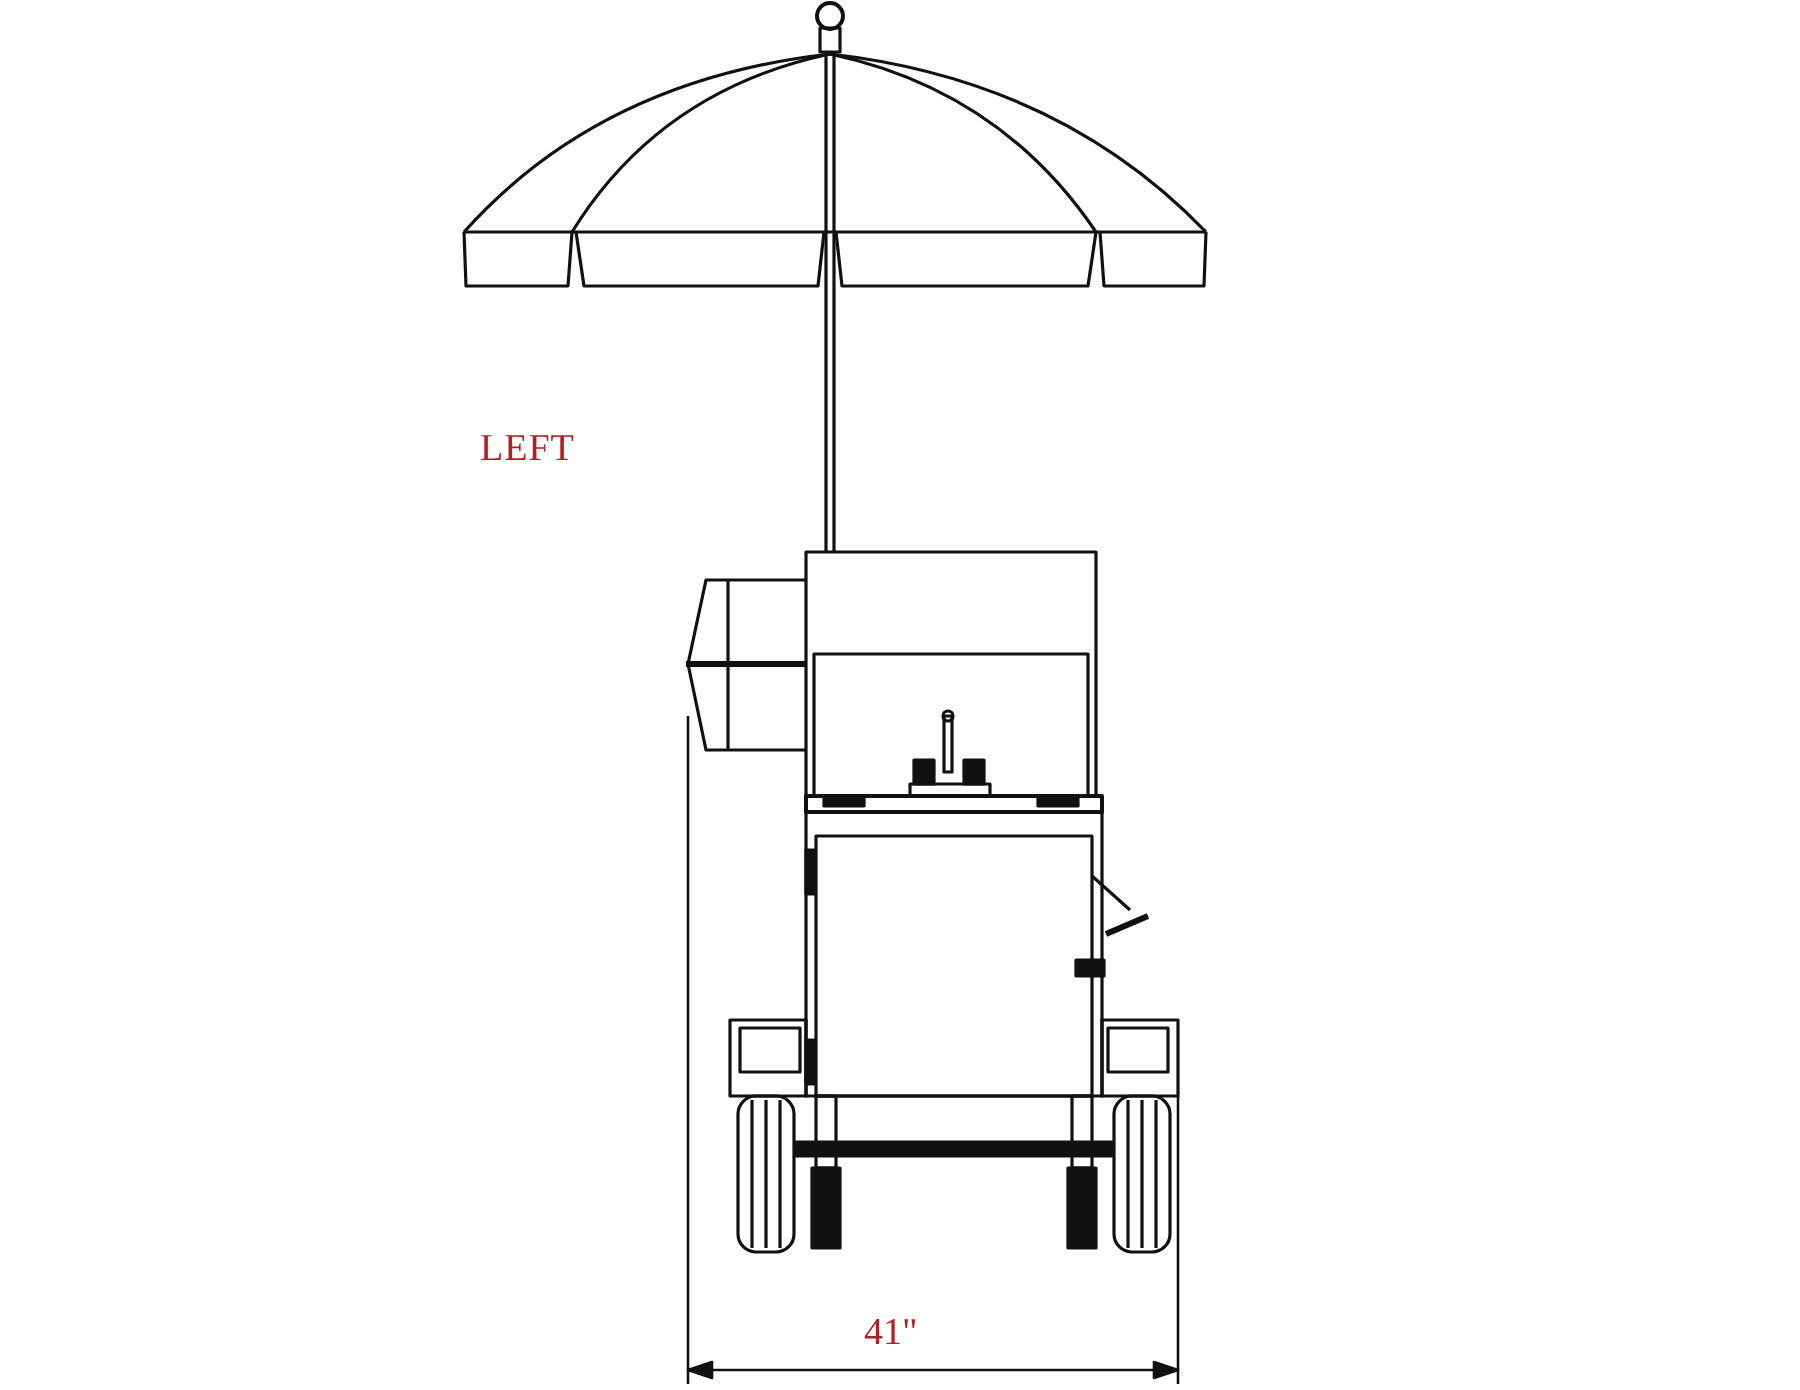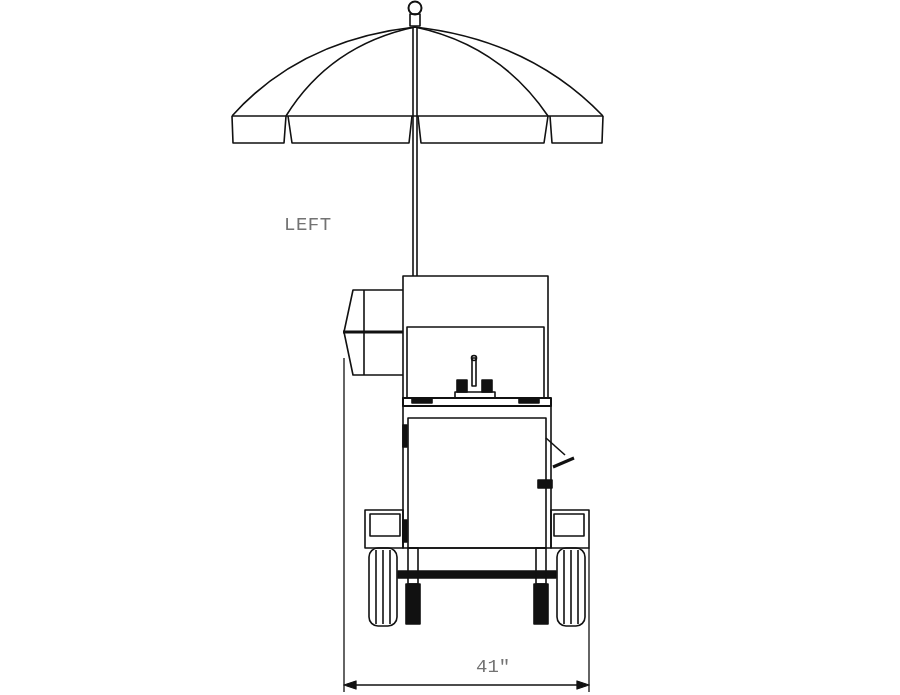--- a/index.html
+++ b/index.html
@@ -1,18 +1,18 @@
 <!DOCTYPE html>
 <html><head>
 <meta charset="utf-8">
 <style>
   html, body { margin: 0; padding: 0; background: #ffffff; }
   body { width: 900px; height: 695px; position: relative; overflow: hidden; font-family: "Liberation Sans", sans-serif; }
   svg { position: absolute; left: 0; top: 0; }
-  .lbl { position: absolute; color: #737373; font-family: Liberation Mono, monospace; margin-left: 44px; }
+  .lbl { position: absolute; color: #b91c1c; font-family: Liberation Serif, serif; }
   .view-label { left: 240px; top: 214px; font-size: 19px; letter-spacing: 0.5px; }
   .dim-label { left: 432px; top: 656px; font-size: 19px; }
 </style>
 </head>
 <body>
 
 <div class="lbl view-label">LEFT</div>
 <div class="lbl dim-label">41"</div>
 
 <svg width="900" height="695" viewBox="0 0 900 695" fill="none" stroke="#111" stroke-width="1.6" stroke-linejoin="round">

